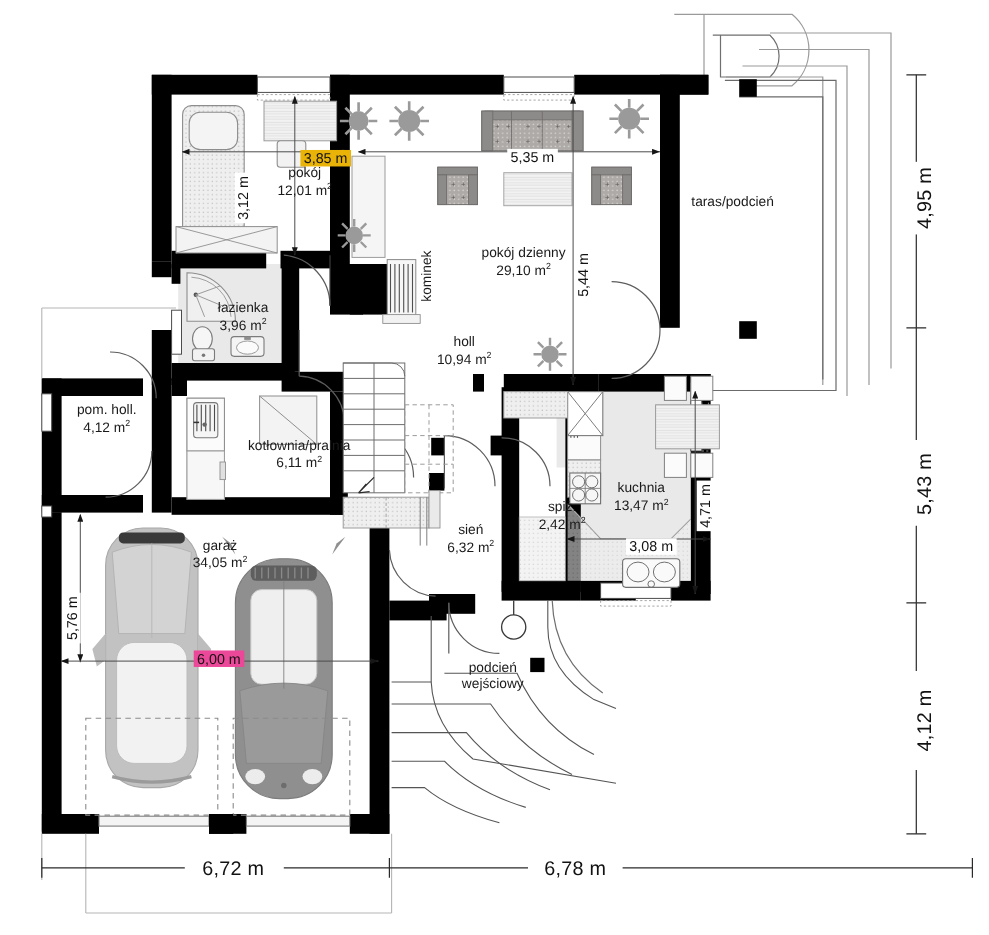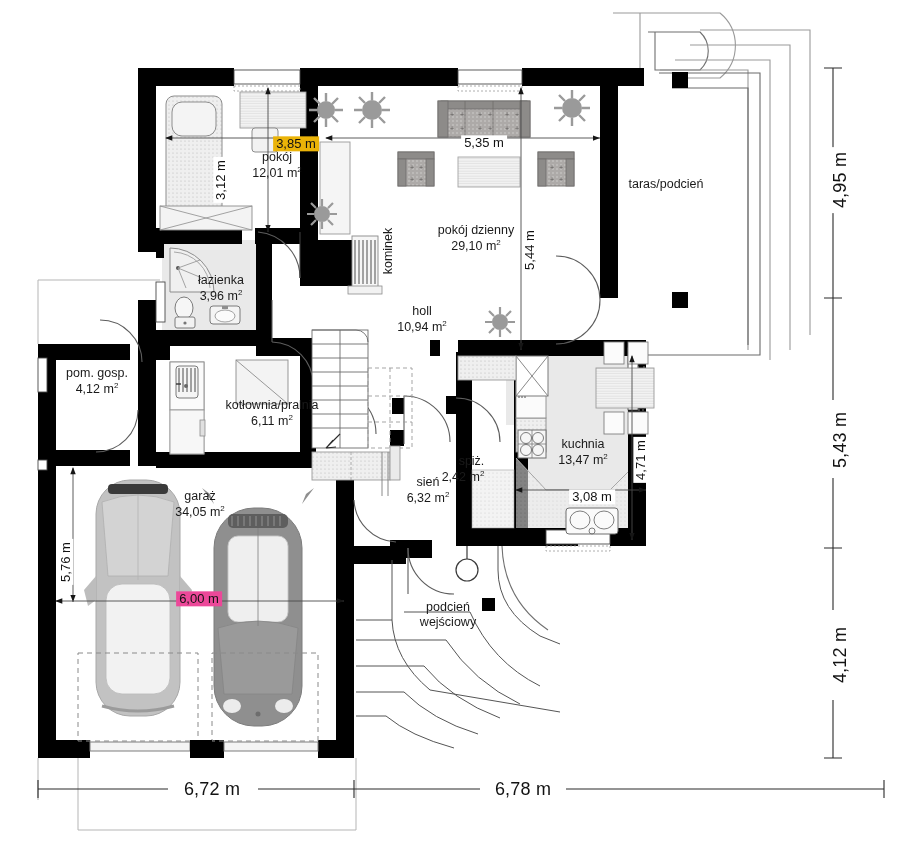--- a/index.html
+++ b/index.html
@@ -508,36 +508,36 @@
     </div>
     <div class="lbl" style="left: 422px; top: 319px; transform: translate(-50%, -50%); text-align: center;">
       <div class="room-name">holl</div>
       <div class="room-area">10,94 m<sup>2</sup></div>
     </div>
     <div class="lbl" style="left: 583px; top: 452px; transform: translate(-50%, -50%);">
       <div class="room-name">kuchnia</div>
       <div class="room-area">13,47 m<sup>2</sup></div>
     </div>
     <div class="lbl" style="left: 97px; top: 381px; transform: translate(-50%, -50%);">
-      <div class="room-name">pom. gosp.</div>
+      <div class="room-name">pom. holl.</div>
       <div class="room-area">4,12 m<sup>2</sup></div>
     </div>
     <div class="lbl" style="left: 240px; top: 413px; transform: translate(-50%, -50%); margin-left: 32px;">
       <div class="room-name">kotłownia/pralnia</div>
       <div class="room-area">6,11 m<sup>2</sup></div>
     </div>
     <div class="lbl" style="left: 200px; top: 504px; transform: translate(-50%, -50%);">
       <div class="room-name">garaż</div>
       <div class="room-area">34,05 m<sup>2</sup></div>
     </div>
     <div class="lbl" style="left: 428px; top: 490px; transform: translate(-50%, -50%);">
       <div class="room-name">sień</div>
       <div class="room-area">6,32 m<sup>2</sup></div>
     </div>
-    <div class="lbl" style="left: 463px; top: 469px; transform: translate(-50%, -50%); text-align: right;">
+    <div class="lbl" style="left: 511px; top: 469px; transform: translate(-50%, -50%);">
       <div class="room-name">spiż.</div>
       <div class="room-area">2,42 m<sup>2</sup></div>
     </div>
     <div class="lbl room-name" style="left: 666px; top: 184px; transform: translate(-50%, -50%);">taras/podcień</div>
     <div class="lbl room-name" style="left: 388px; top: 251px; transform: translate(-50%, -50%) rotate(-90deg);">kominek</div>
     <div class="lbl room-name" style="left: 448px; top: 607px; transform: translate(-50%, -50%);">podcień</div>
     <div class="lbl room-name" style="left: 448px; top: 622px; transform: translate(-50%, -50%);">wejściowy</div>
     <div class="lbl dim" style="background: #eab308; padding: 0px 3px; left: 296px; top: 144px; transform: translate(-50%, -50%);">3,85 m</div>
     <div class="lbl dim" style="background: rgb(255, 255, 255); padding: 0px 3px; left: 221px; top: 180px; transform: translate(-50%, -50%) rotate(-90deg);">3,12 m</div>
     <div class="lbl dim" style="background: rgb(255, 255, 255); padding: 0px 3px; left: 484px; top: 143px; transform: translate(-50%, -50%);">5,35 m</div>

